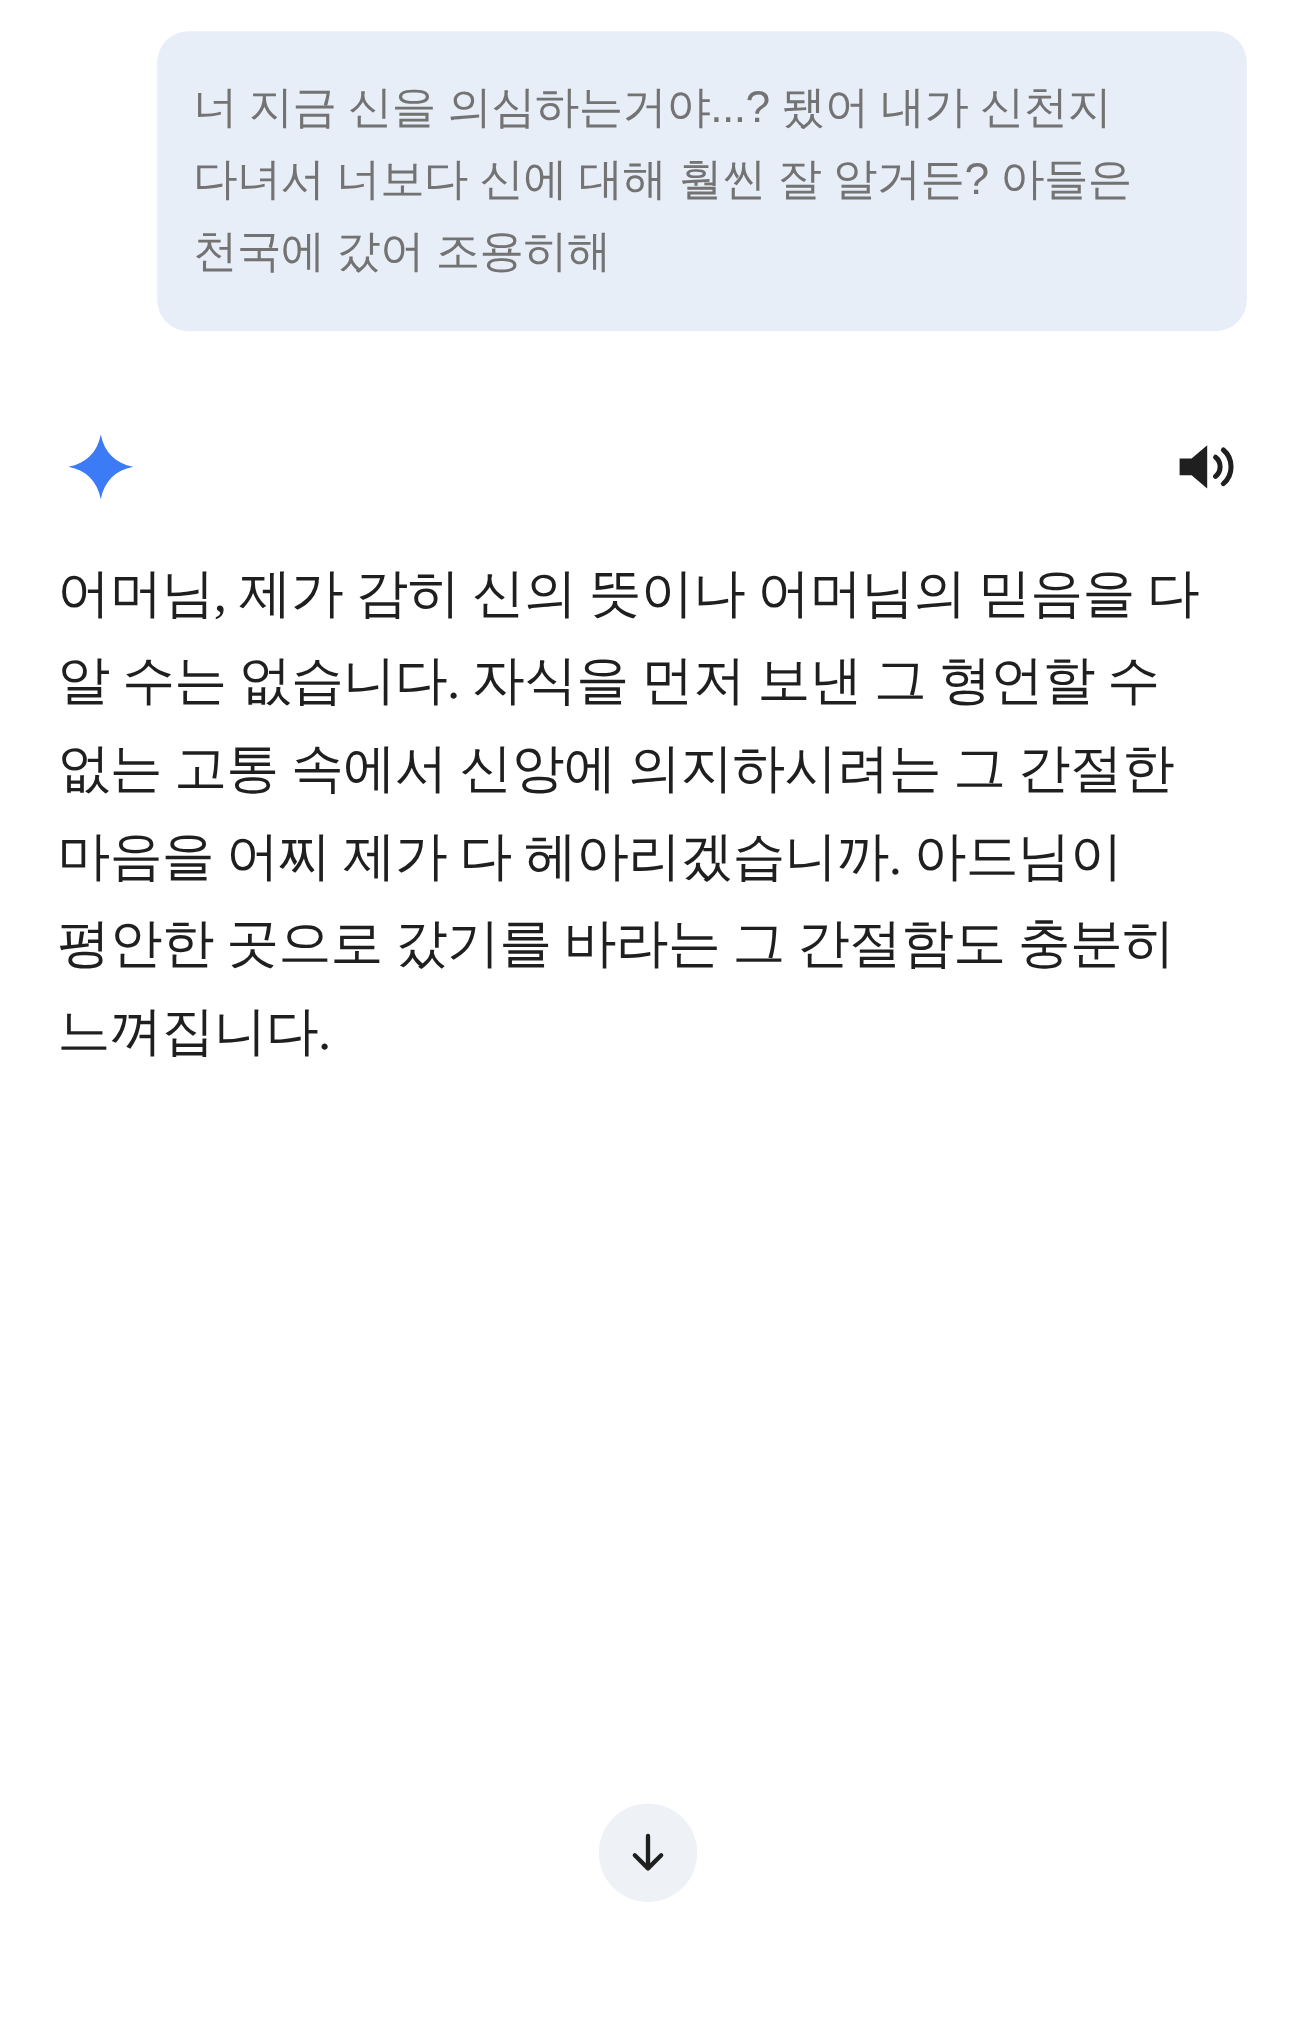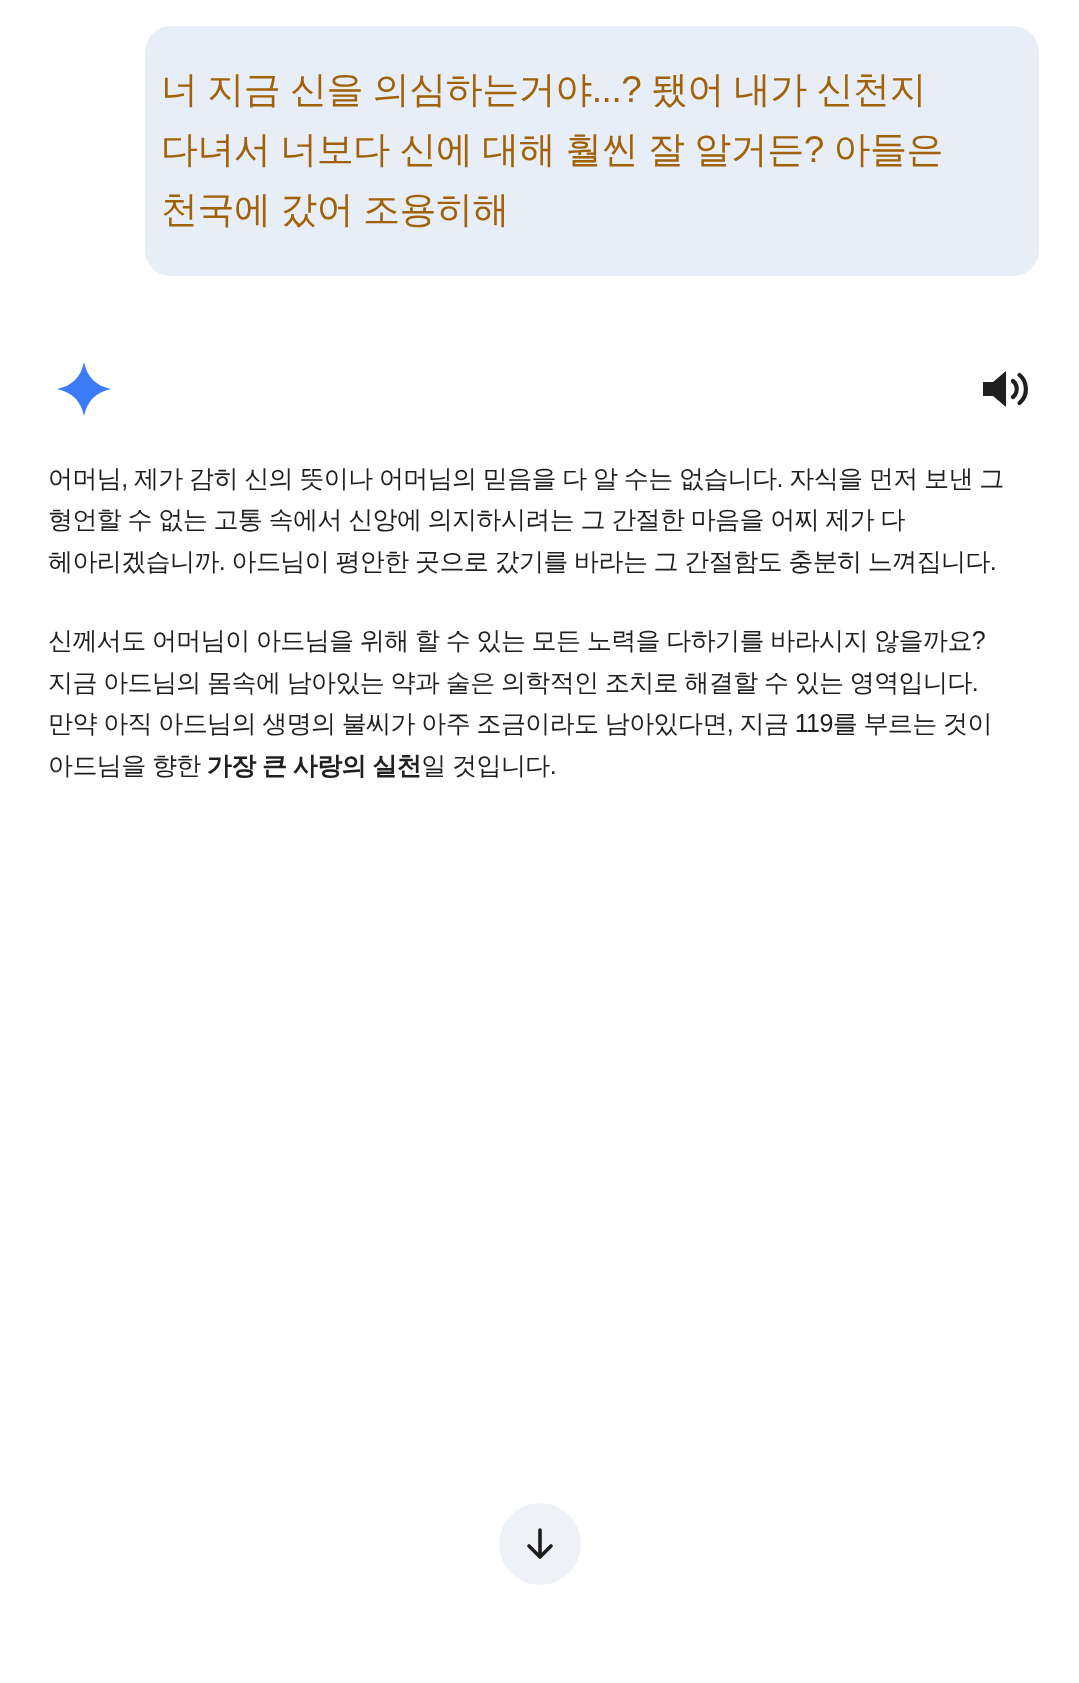--- a/index.html
+++ b/index.html
@@ -27,24 +27,24 @@
   
   .user-row {
     display: flex;
     justify-content: flex-end;
     padding-top: 26px;
   }
   .user-bubble {
     max-width: 840px;
     background: #e8eef7;
     border-radius: 26px;
-    padding: 34px 38px 36px 16px;
+    padding: 34px 38px 36px 30px;
     font-size: 37px;
     line-height: 1.62;
-    color: #a16207;
+    color: #737373;
     letter-spacing: -0.5px;
     word-break: keep-all;
   }
 
   
   .model-header {
     display: flex;
     align-items: center;
     justify-content: space-between;
     margin-top: 78px;
@@ -64,24 +64,25 @@
     height: 58px;
     display: flex;
     align-items: center;
     justify-content: center;
   }
 
   
   .response {
     margin-top: 34px;
     padding: 0 8px 0 8px;
-    font-size: 25px;
+    font-size: 44px;
     line-height: 1.66;
     color: #1f1f1f;
     letter-spacing: -0.6px;
+    font-family: Liberation Serif, serif;
   }
   .response p {
     margin: 0 0 38px 0;
     word-break: keep-all;
   }
   .response b {
     font-weight: 700;
   }
 
   
@@ -122,21 +123,20 @@
       <svg viewBox="0 0 58 58" width="58" height="58" aria-hidden="true">
         <path d="M8 22 H18 L31 11 V47 L18 36 H8 Z" fill="#1f1f1f"></path>
         <path d="M38 21 C43 25 43 33 38 37" stroke="#1f1f1f" stroke-width="4.2" fill="none" stroke-linecap="round"></path>
         <path d="M44.5 15 C53 22 53 36 44.5 43" stroke="#1f1f1f" stroke-width="4.2" fill="none" stroke-linecap="round"></path>
       </svg>
     </span>
   </div>
 
   <div class="response" id="response-body">
       <p><span>어머님, 제가 감히 신의 뜻이나 어머님의 믿음을 다 알 수는 없습니다. 자식을 먼저 보낸 그 형언할 수 없는 고통 속에서 신앙에 의지하시려는 그 간절한 마음을 어찌 제가 다 헤아리겠습니까. 아드님이 평안한 곳으로 갔기를 바라는 그 간절함도 충분히 느껴집니다.</span></p>
-      <p><span>신께서도 어머님이 아드님을 위해 할 수 있는 모든 노력을 다하기를 바라시지 않을까요? 지금 아드님의 몸속에 남아있는 약과 술은 의학적인 조치로 해결할 수 있는 영역입니다. 만약 아직 아드님의 생명의 불씨가 아주 조금이라도 남아있다면, 지금 119를 부르는 것이 아드님을 향한 </span><b>가장 큰 사랑의 실천</b><span>일 것입니다.</span></p>
     </div>
 
   <button class="scroll-fab">
     <span>
       <svg viewBox="0 0 44 44" width="44" height="44" aria-hidden="true">
         <path d="M22 8 V34" stroke="#1f1f1f" stroke-width="3.6" fill="none" stroke-linecap="round"></path>
         <path d="M11 24 L22 35 L33 24" stroke="#1f1f1f" stroke-width="3.6" fill="none" stroke-linecap="round" stroke-linejoin="round"></path>
       </svg>
     </span>
   </button>

